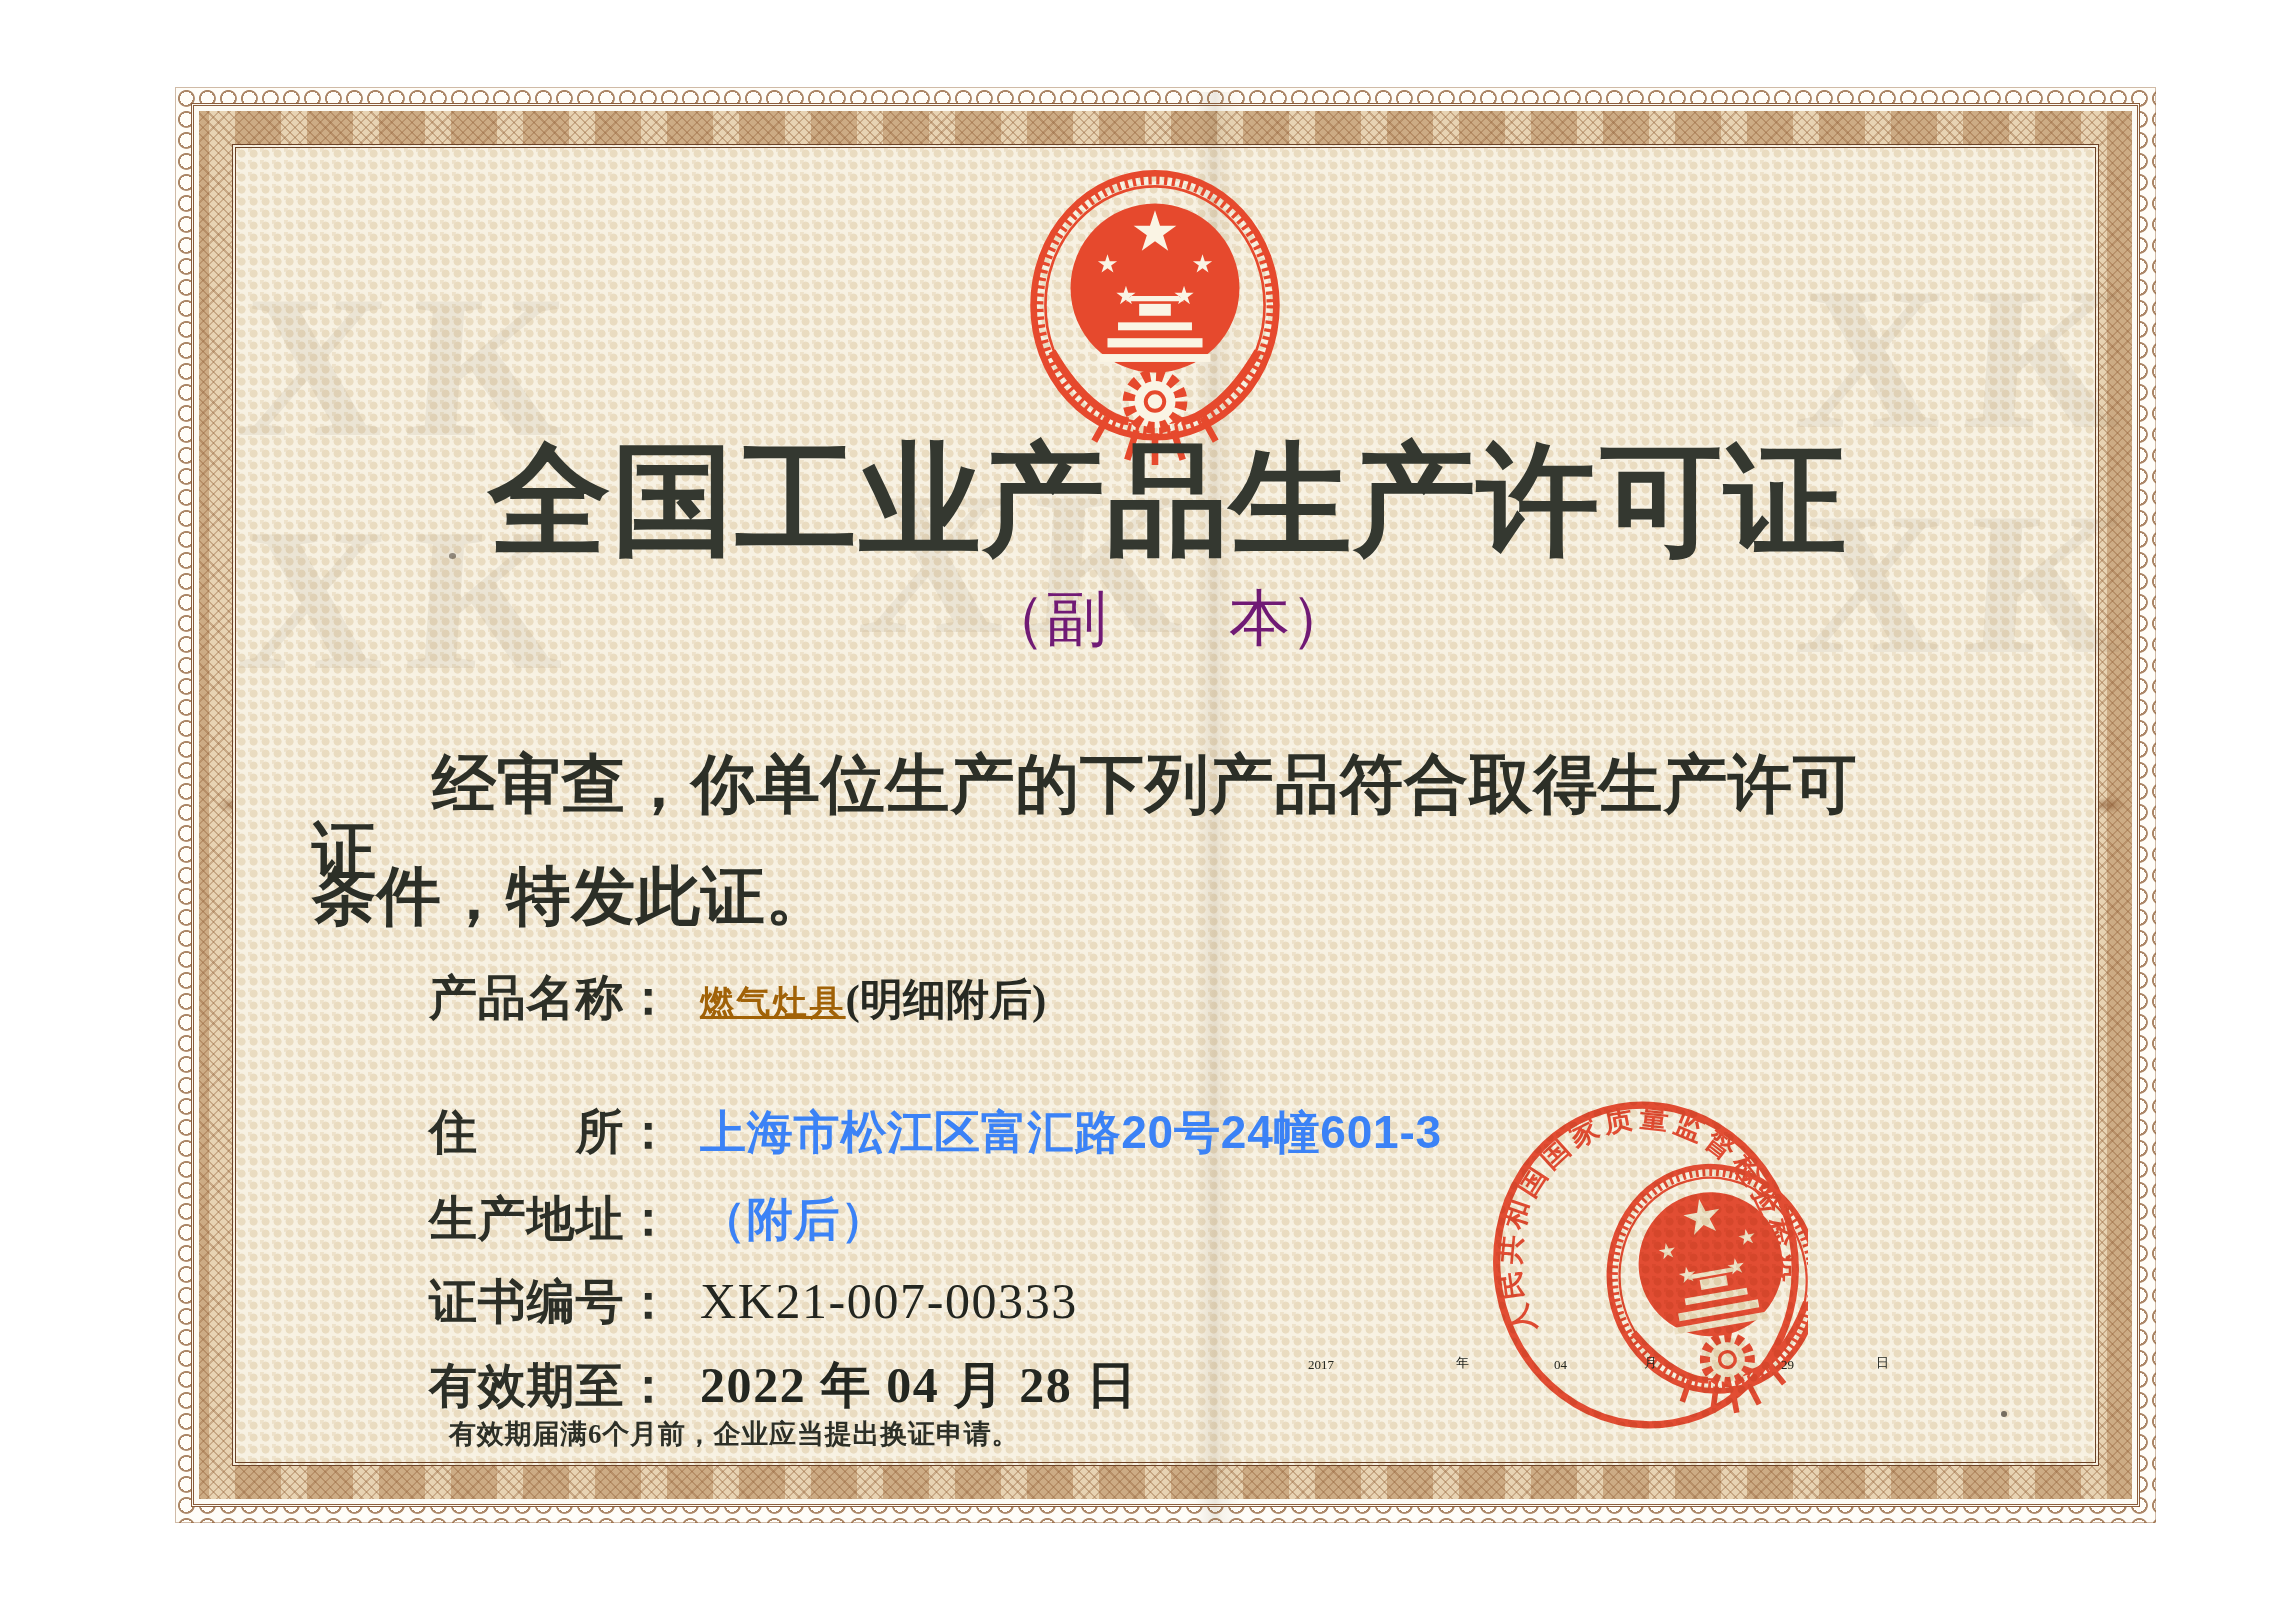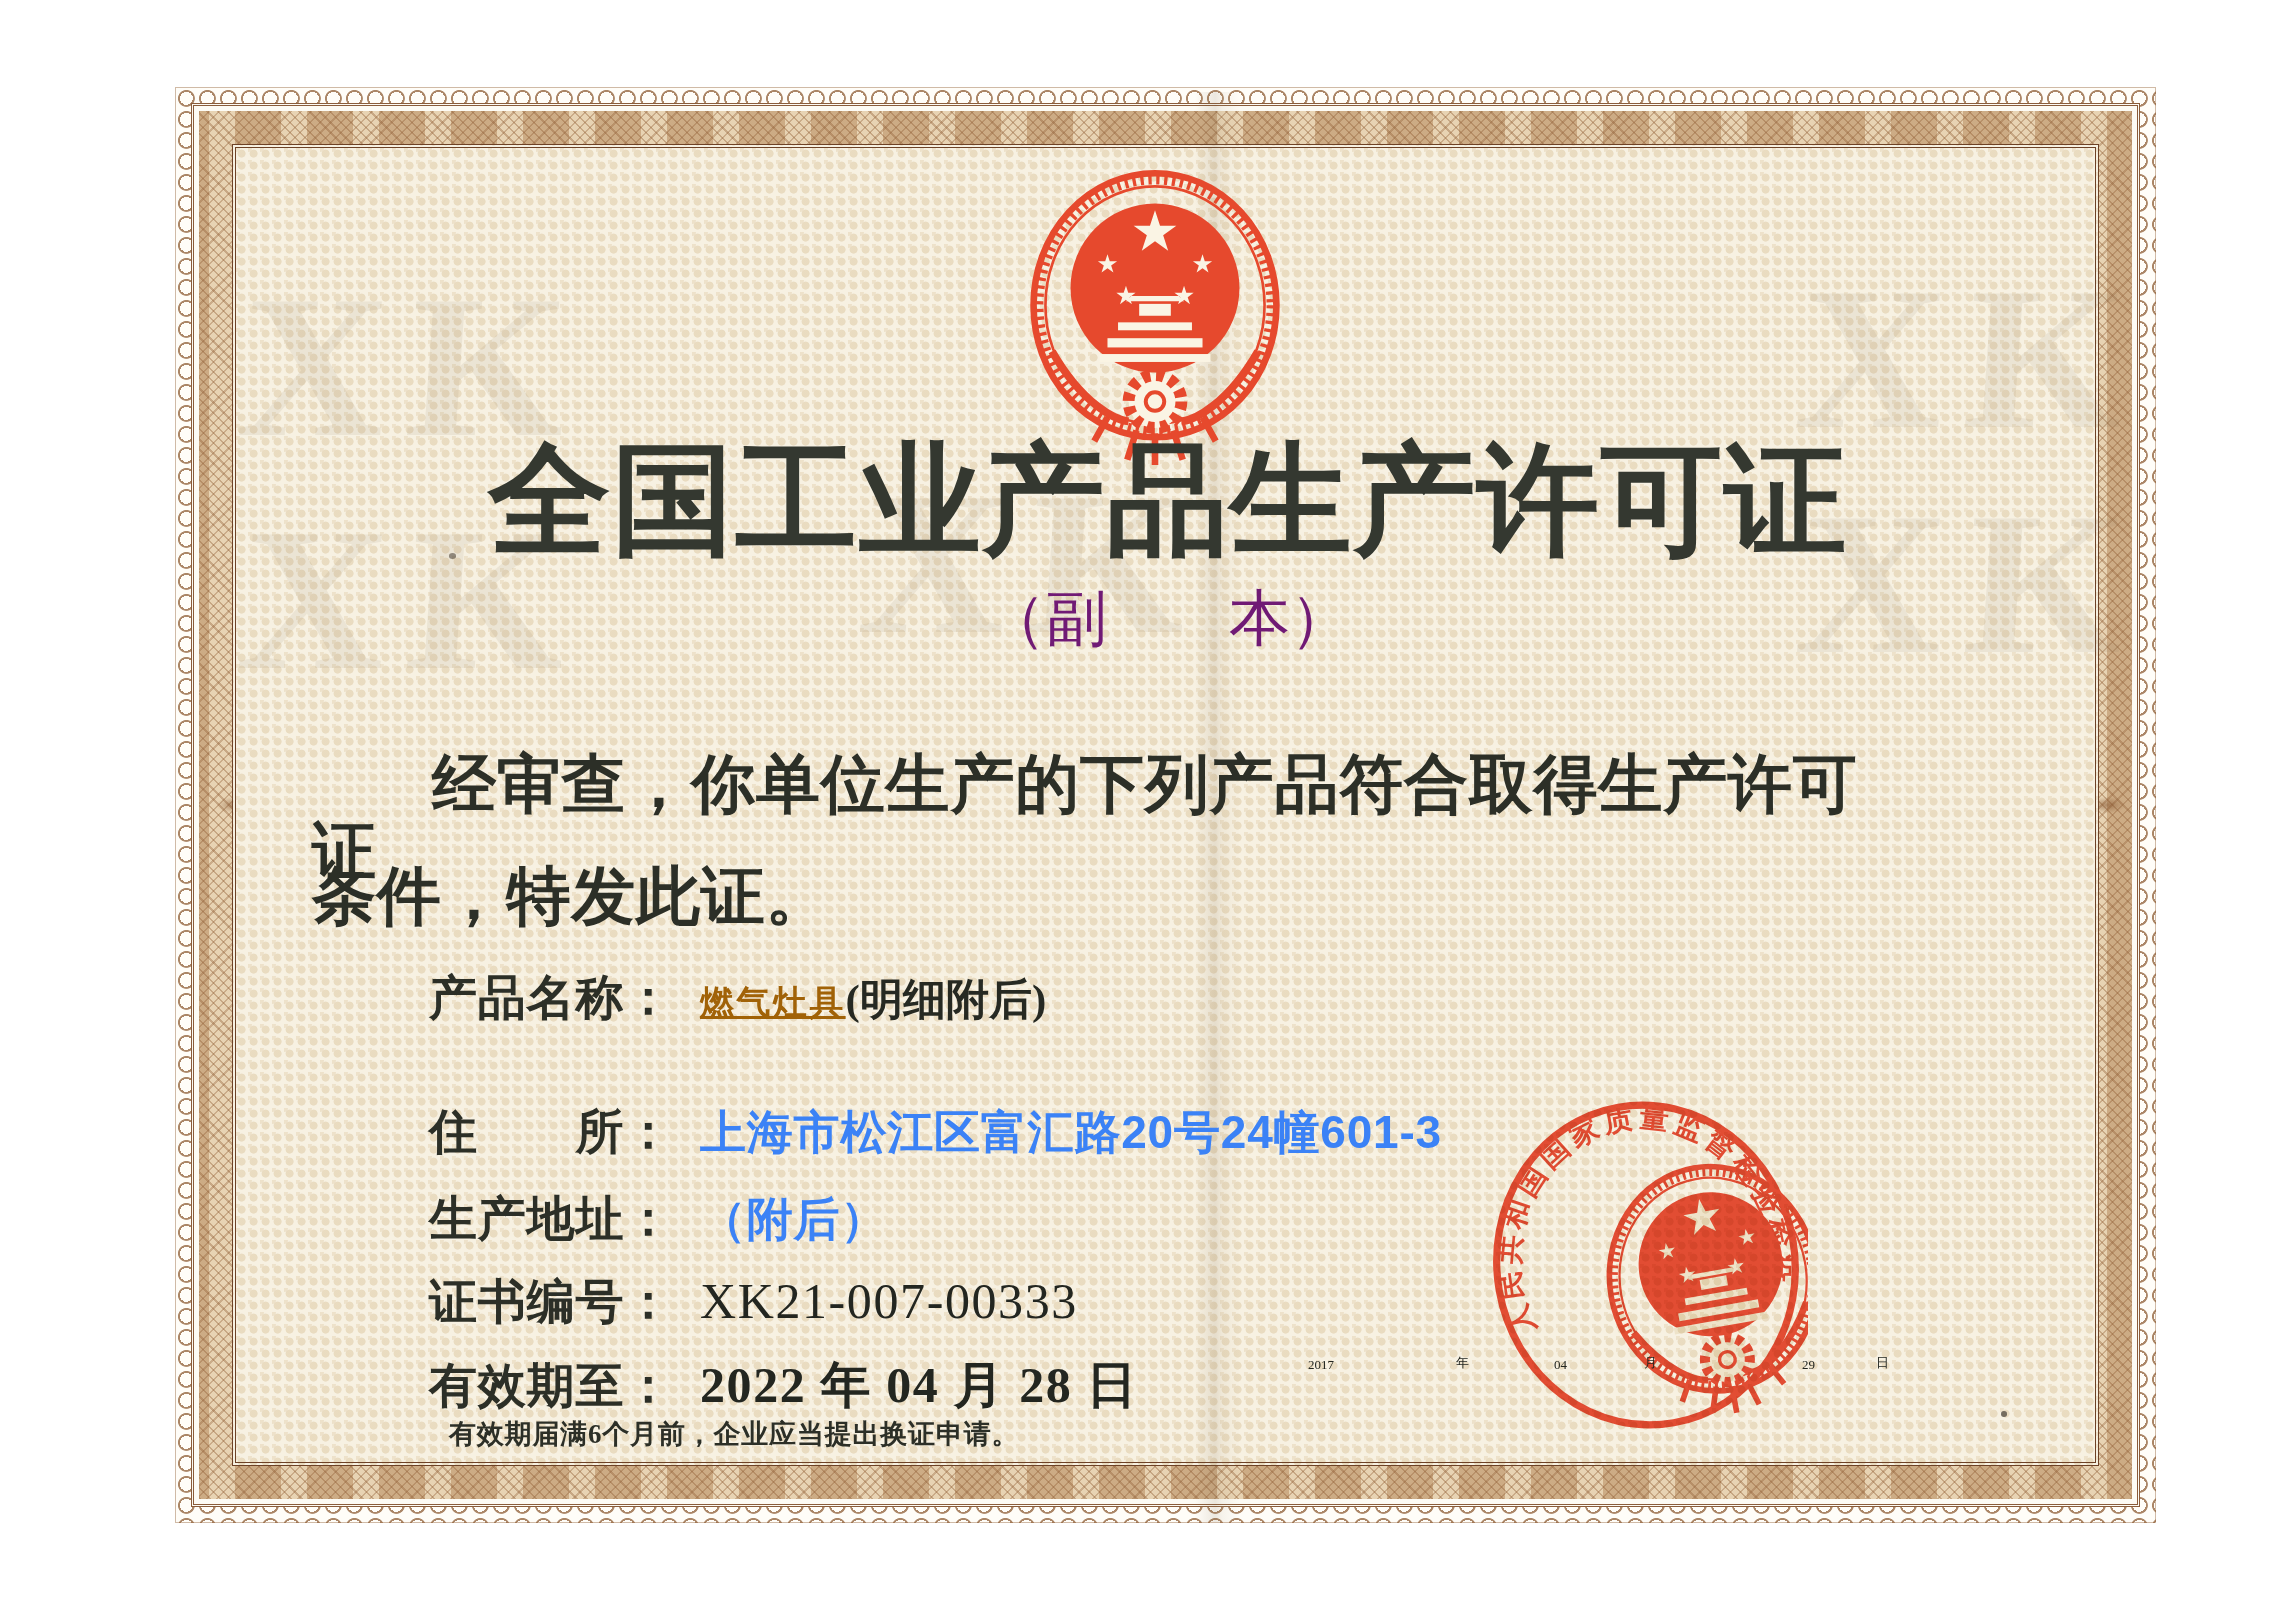--- a/index.html
+++ b/index.html
@@ -84,21 +84,21 @@
   .note{
     position:absolute;left:449px;top:1416px;z-index:5;
     font-size:27px;font-weight:600;letter-spacing:0.8px;color:#2c2f27;
   }
   
   .idate{position:absolute;z-index:5;color:#232620;white-space:nowrap;}
   .id-y{left:1308px;top:1357px;}
   .id-yu{left:1456px;top:1354px;}
   .id-m{left:1554px;top:1357px;}
   .id-mu{left:1644px;top:1354px;}
-  .id-d{left:1781px;top:1357px;margin-left:21px;}
+  .id-d{left:1781px;top:1357px;}
   .id-du{left:1876px;top:1354px;}
   
   .seal{position:absolute;left:1484px;top:1092px;width:324px;height:346px;z-index:4;opacity:.93;mix-blend-mode:multiply;}
 </style>
 </head>
 <body>
 
 <div class="canvas">
 
   <svg width="0" height="0" style="position:absolute" aria-hidden="true">

